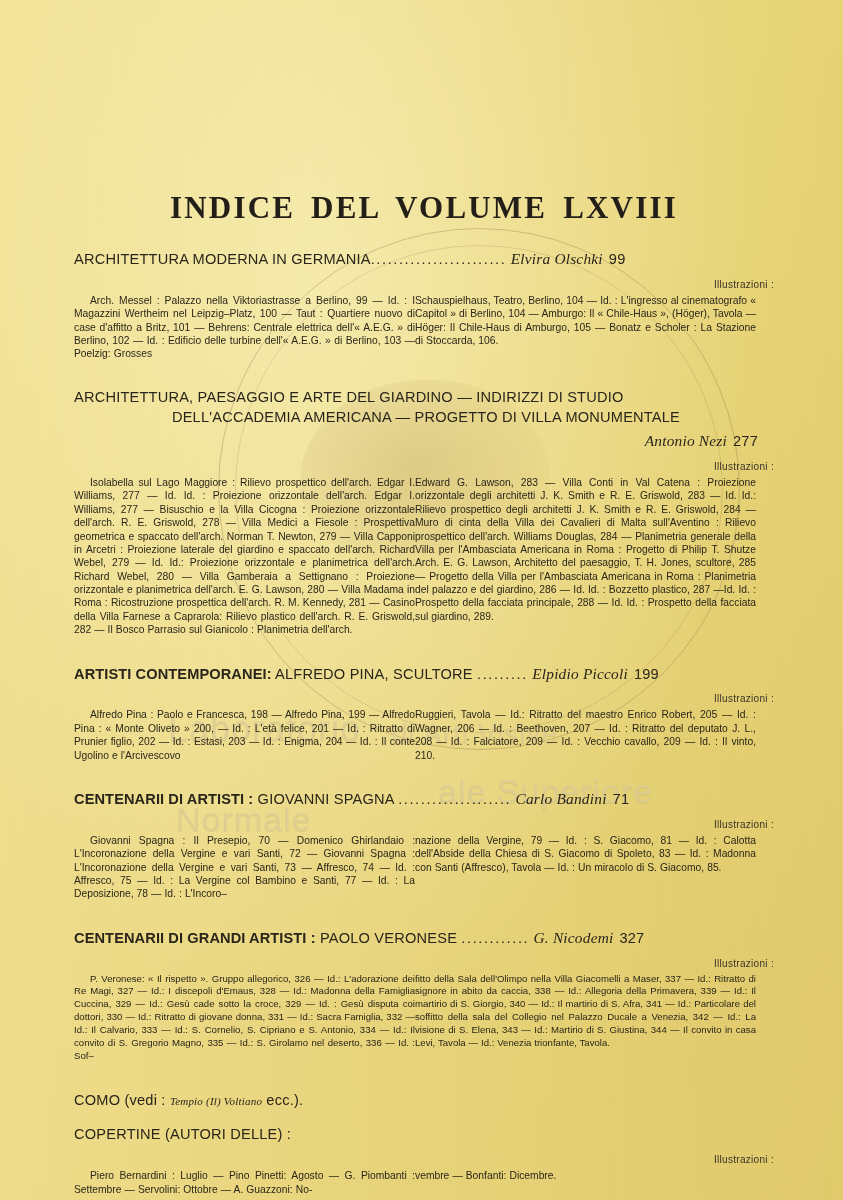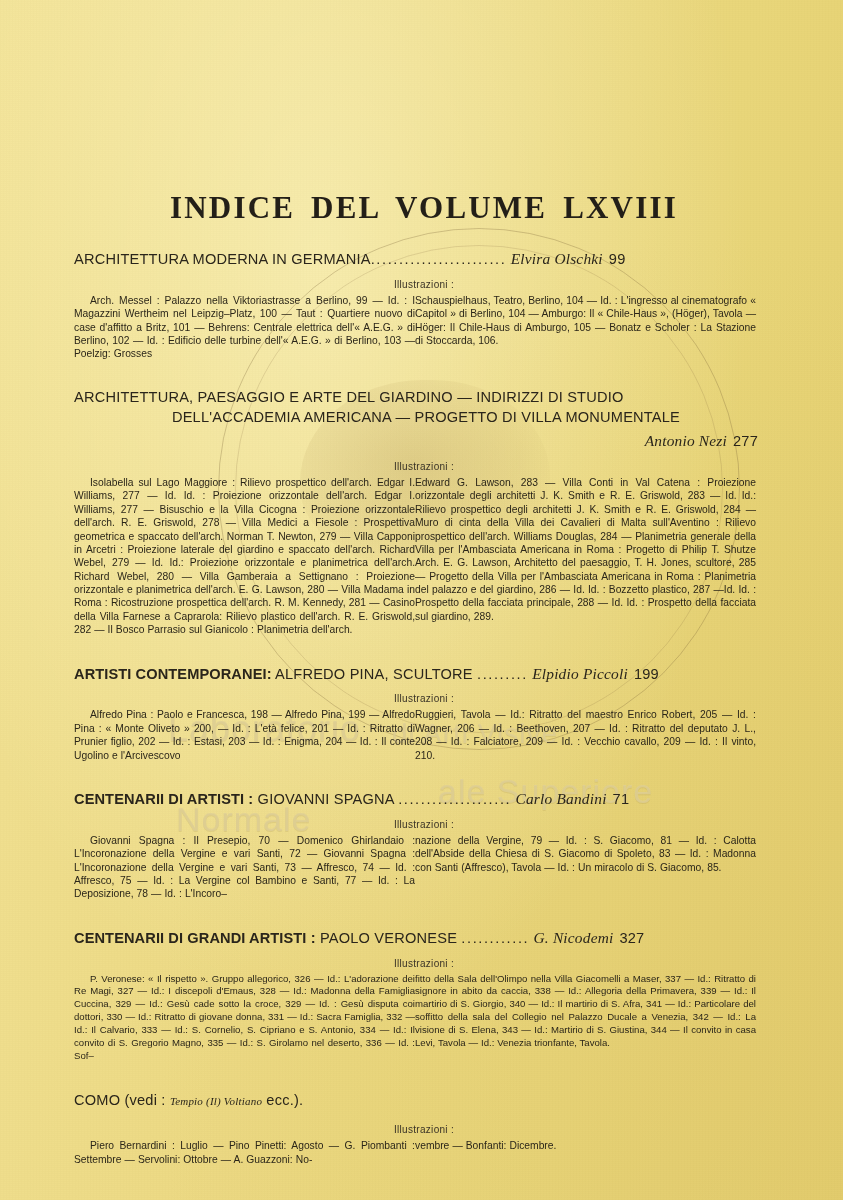--- a/index.html
+++ b/index.html
@@ -131,21 +131,21 @@
     padding-left: 6px;
   }
 
   
   .head-row { display: block; }
   .head-row.l1 { white-space: nowrap; }
   .head-row.l2 { text-align: center; padding-left: 4px; }
   .head-row.byline { text-align: right; padding-right: 16px; margin-top: 2px; }
 
   .ill-label {
-    text-align: center;
+    text-align: right;
     font-family: "Liberation Sans", sans-serif;
     font-size: 10px;
     letter-spacing: .3px;
     margin: 9px 0 4px 0;
     color: #3a3326;
   }
 
   
   .ill-cols {
     display: flex;
@@ -244,20 +244,21 @@
       <div class="ill-label">Illustrazioni :</div>
       <div class="ill-cols tiny">
         <div class="col first-indent">P. Veronese: « Il rispetto ». Gruppo allegorico, 326 — Id.: L'adorazione dei Re Magi, 327 — Id.: I discepoli d'Emaus, 328 — Id.: Madonna della Famiglia Cuccina, 329 — Id.: Gesù cade sotto la croce, 329 — Id. : Gesù disputa coi dottori, 330 — Id.: Ritratto di giovane donna, 331 — Id.: Sacra Famiglia, 332 — Id.: Il Calvario, 333 — Id.: S. Cornelio, S. Cipriano e S. Antonio, 334 — Id.: Il convito di S. Gregorio Magno, 335 — Id.: S. Girolamo nel deserto, 336 — Id. : Sof–</div>
         <div class="col">fitto della Sala dell'Olimpo nella Villa Giacomelli a Maser, 337 — Id.: Ritratto di signore in abito da caccia, 338 — Id.: Allegoria della Primavera, 339 — Id.: Il martirio di S. Giorgio, 340 — Id.: Il martirio di S. Afra, 341 — Id.: Particolare del soffitto della sala del Collegio nel Palazzo Ducale a Venezia, 342 — Id.: La visione di S. Elena, 343 — Id.: Martirio di S. Giustina, 344 — Il convito in casa Levi, Tavola — Id.: Venezia trionfante, Tavola.</div>
       </div>
     </div>
 
     <div class="seealso sp-top-30"><span>COMO (vedi :</span> <i>Tempio (Il) Voltiano</i> <span>ecc.).</span></div>
 
     <div class="entry sp-top-16">
+      <div class="entry-head"><span>COPERTINE (AUTORI DELLE) :</span></div>
       <div class="ill-label">Illustrazioni :</div>
       <div class="ill-cols">
         <div class="col first-indent">Piero Bernardini : Luglio — Pino Pinetti: Agosto — G. Piombanti : Settembre — Servolini: Ottobre — A. Guazzoni: No-</div>
         <div class="col">vembre — Bonfanti: Dicembre.</div>
       </div>
     </div>
 
   </div>
 </div>
 

